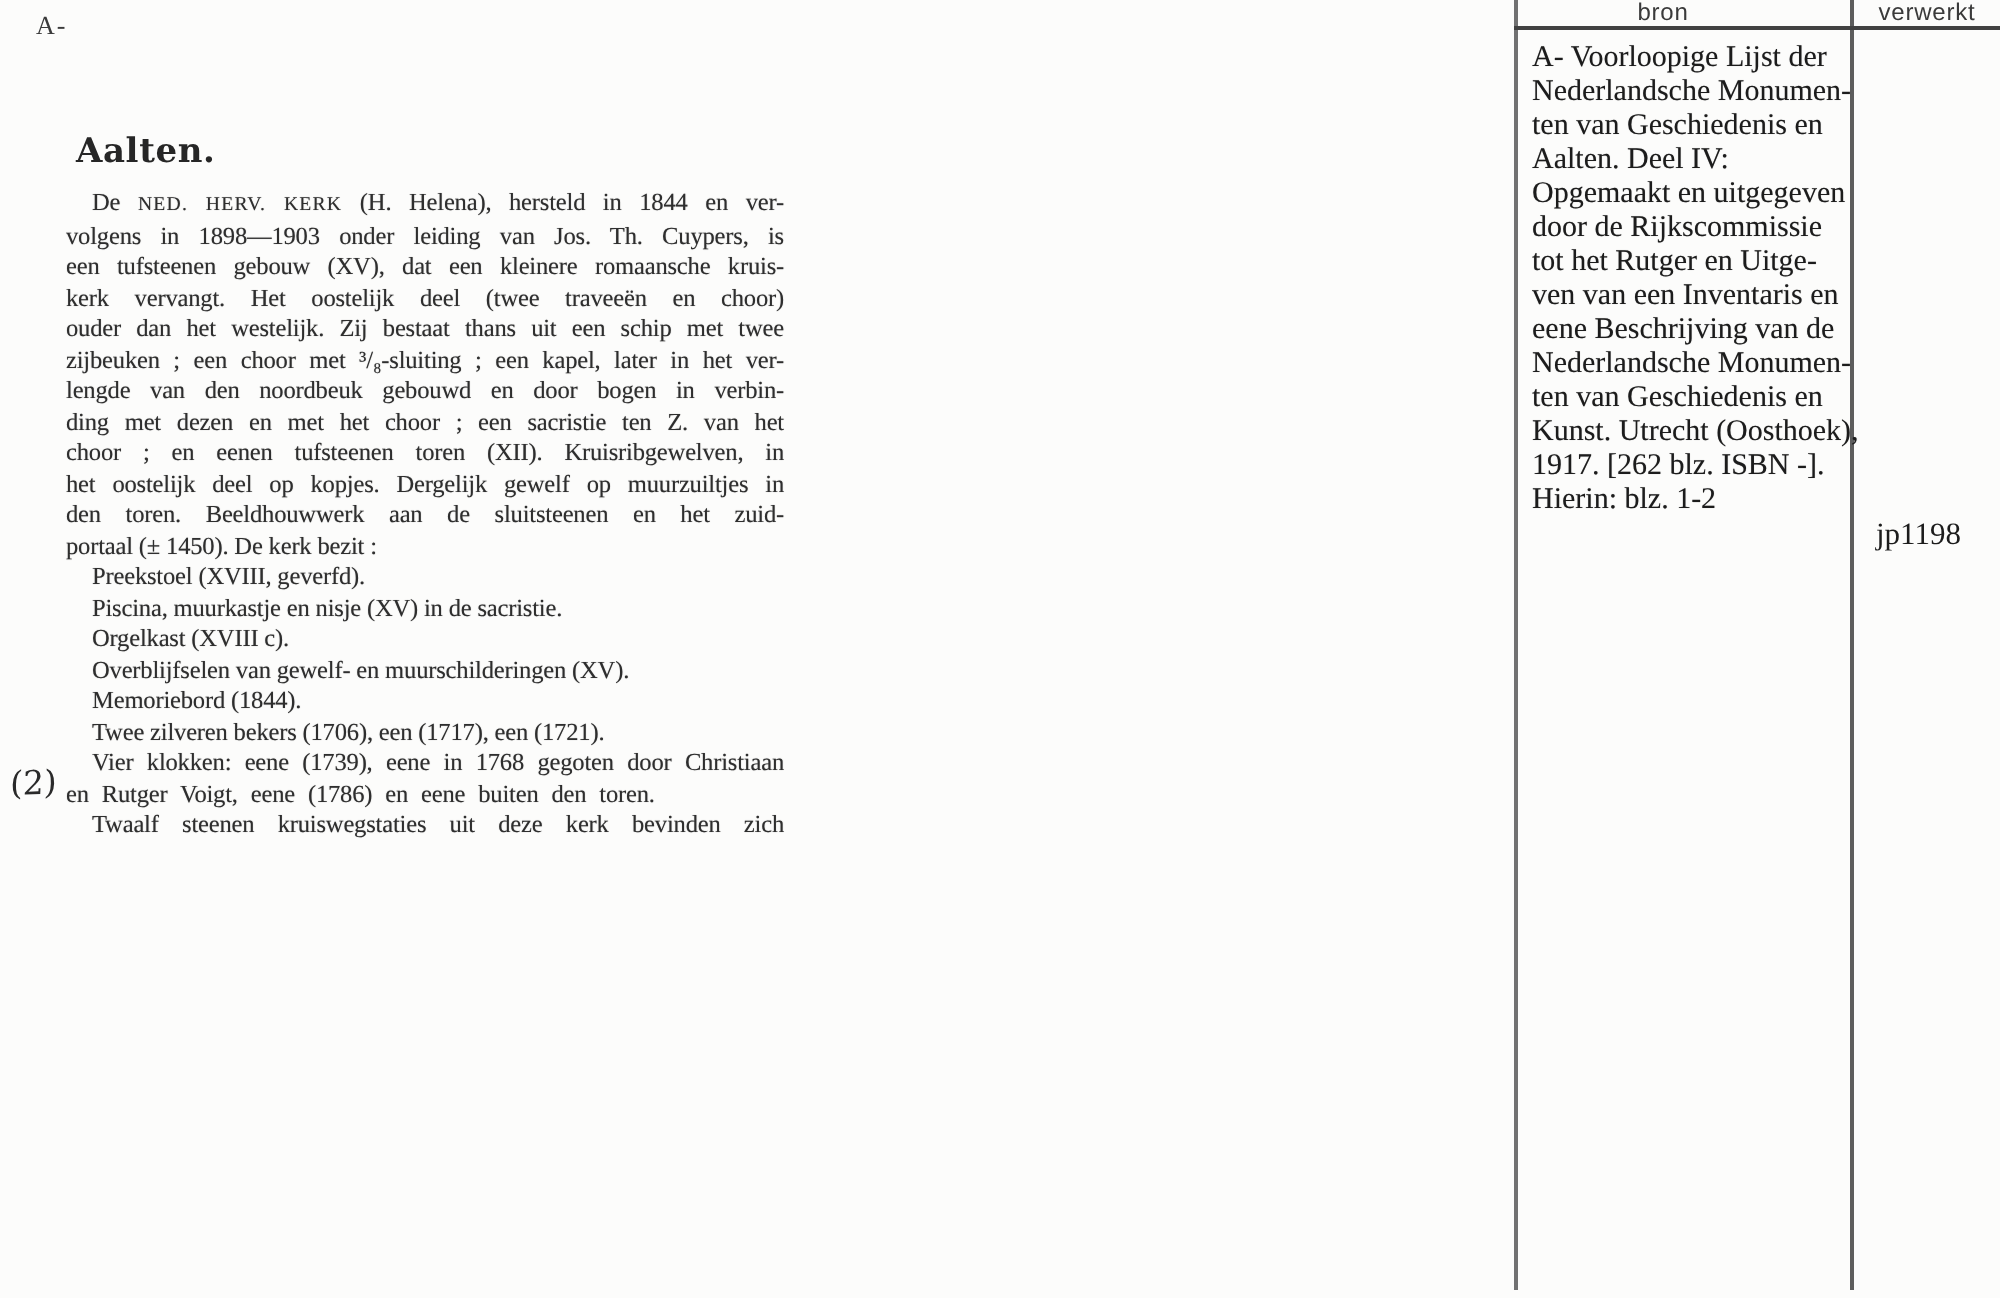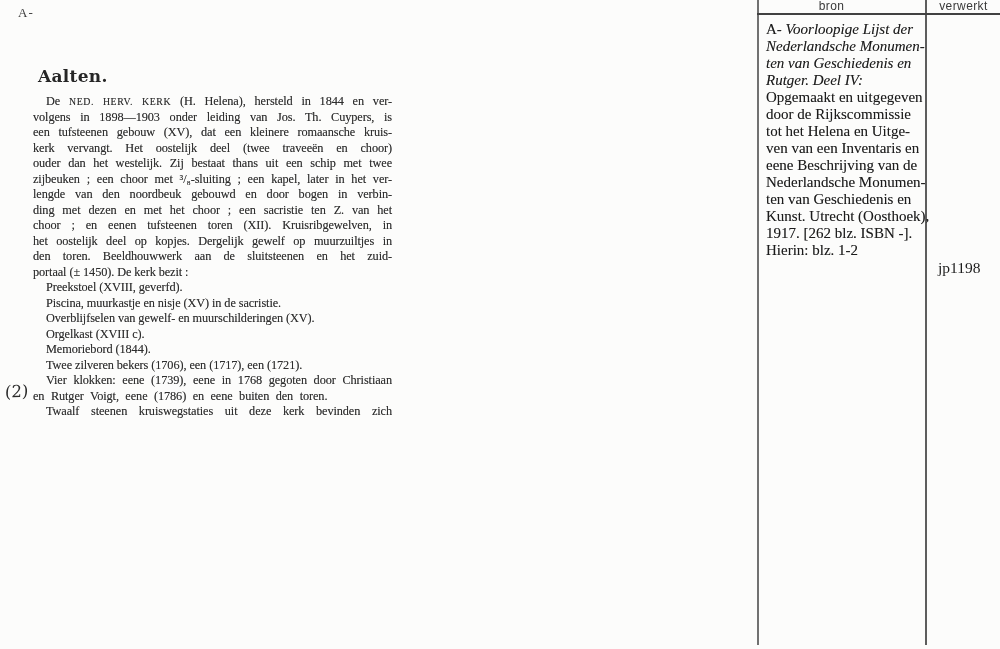--- a/index.html
+++ b/index.html
@@ -52,21 +52,21 @@
   }
   .th-bron{left:757px;width:149px;}
   .th-verwerkt{left:927px;width:73px;}
   
   .bron-entry{
     position:absolute;left:766px;top:21px;width:158px;
     font:15px/17px "Liberation Serif",serif;color:#1c1c1c;
     text-shadow:0 0 .4px rgba(30,30,30,.4);
   }
   .bron-entry .bl{white-space:nowrap;}
-  .it{font-style:italic;}
+  .it{}
   .verwerkt-code{
     position:absolute;left:938px;top:259px;
     font:15.5px/18px "Liberation Serif",serif;color:#1c1c1c;
   }
 </style>
 </head>
 <body>
 
 <div class="page">
 
@@ -82,22 +82,22 @@
       <div class="ln j">ouder dan het westelijk. Zij bestaat thans uit een schip met twee</div>
       <div class="ln j">zijbeuken ; een choor met ³/₈-sluiting ; een kapel, later in het ver-</div>
       <div class="ln j">lengde van den noordbeuk gebouwd en door bogen in verbin-</div>
       <div class="ln j">ding met dezen en met het choor ; een sacristie ten Z. van het</div>
       <div class="ln j">choor ; en eenen tufsteenen toren (XII). Kruisribgewelven, in</div>
       <div class="ln j">het oostelijk deel op kopjes. Dergelijk gewelf op muurzuiltjes in</div>
       <div class="ln j">den toren. Beeldhouwwerk aan de sluitsteenen en het zuid-</div>
       <div class="ln">portaal (± 1450). De kerk bezit :</div>
       <div class="ln ind">Preekstoel (XVIII, geverfd).</div>
       <div class="ln ind">Piscina, muurkastje en nisje (XV) in de sacristie.</div>
+      <div class="ln ind">Orgelkast (XVIII c).</div>
       <div class="ln ind">Overblijfselen van gewelf- en muurschilderingen (XV).</div>
-      <div class="ln ind">Orgelkast (XVIII c).</div>
       <div class="ln ind">Memoriebord (1844).</div>
       <div class="ln ind">Twee zilveren bekers (1706), een (1717), een (1721).</div>
       <div class="ln ind j">Vier klokken: eene (1739), eene in 1768 gegoten door Christiaan</div>
       <div class="ln ws">en Rutger Voigt, eene (1786) en eene buiten den toren.</div>
       <div class="ln ind j">Twaalf steenen kruiswegstaties uit deze kerk bevinden zich</div>
     </div>
   </div>
 
   <div class="margin-note">(2)</div>
 
@@ -105,24 +105,24 @@
   <div class="vline vline-mid"></div>
   <div class="hline"></div>
 
   <div class="th th-bron">bron</div>
   <div class="th th-verwerkt">verwerkt</div>
 
   <div class="bron-entry">
     <div class="bl"><span>A- </span><span class="it">Voorloopige Lijst der</span></div>
     <div class="bl it">Nederlandsche Monumen-</div>
     <div class="bl it">ten van Geschiedenis en</div>
-    <div class="bl it">Rutger. Deel IV:</div>
+    <div class="bl it">Aalten. Deel IV:</div>
     <div class="bl">Opgemaakt en uitgegeven</div>
     <div class="bl">door de Rijkscommissie</div>
-    <div class="bl">tot het Helena en Uitge-</div>
+    <div class="bl">tot het Rutger en Uitge-</div>
     <div class="bl">ven van een Inventaris en</div>
     <div class="bl">eene Beschrijving van de</div>
     <div class="bl">Nederlandsche Monumen-</div>
     <div class="bl">ten van Geschiedenis en</div>
     <div class="bl">Kunst. Utrecht (Oosthoek),</div>
     <div class="bl">1917. [262 blz. ISBN -].</div>
     <div class="bl">Hierin: blz. 1-2</div>
   </div>
 
   <div class="verwerkt-code">jp1198</div>

